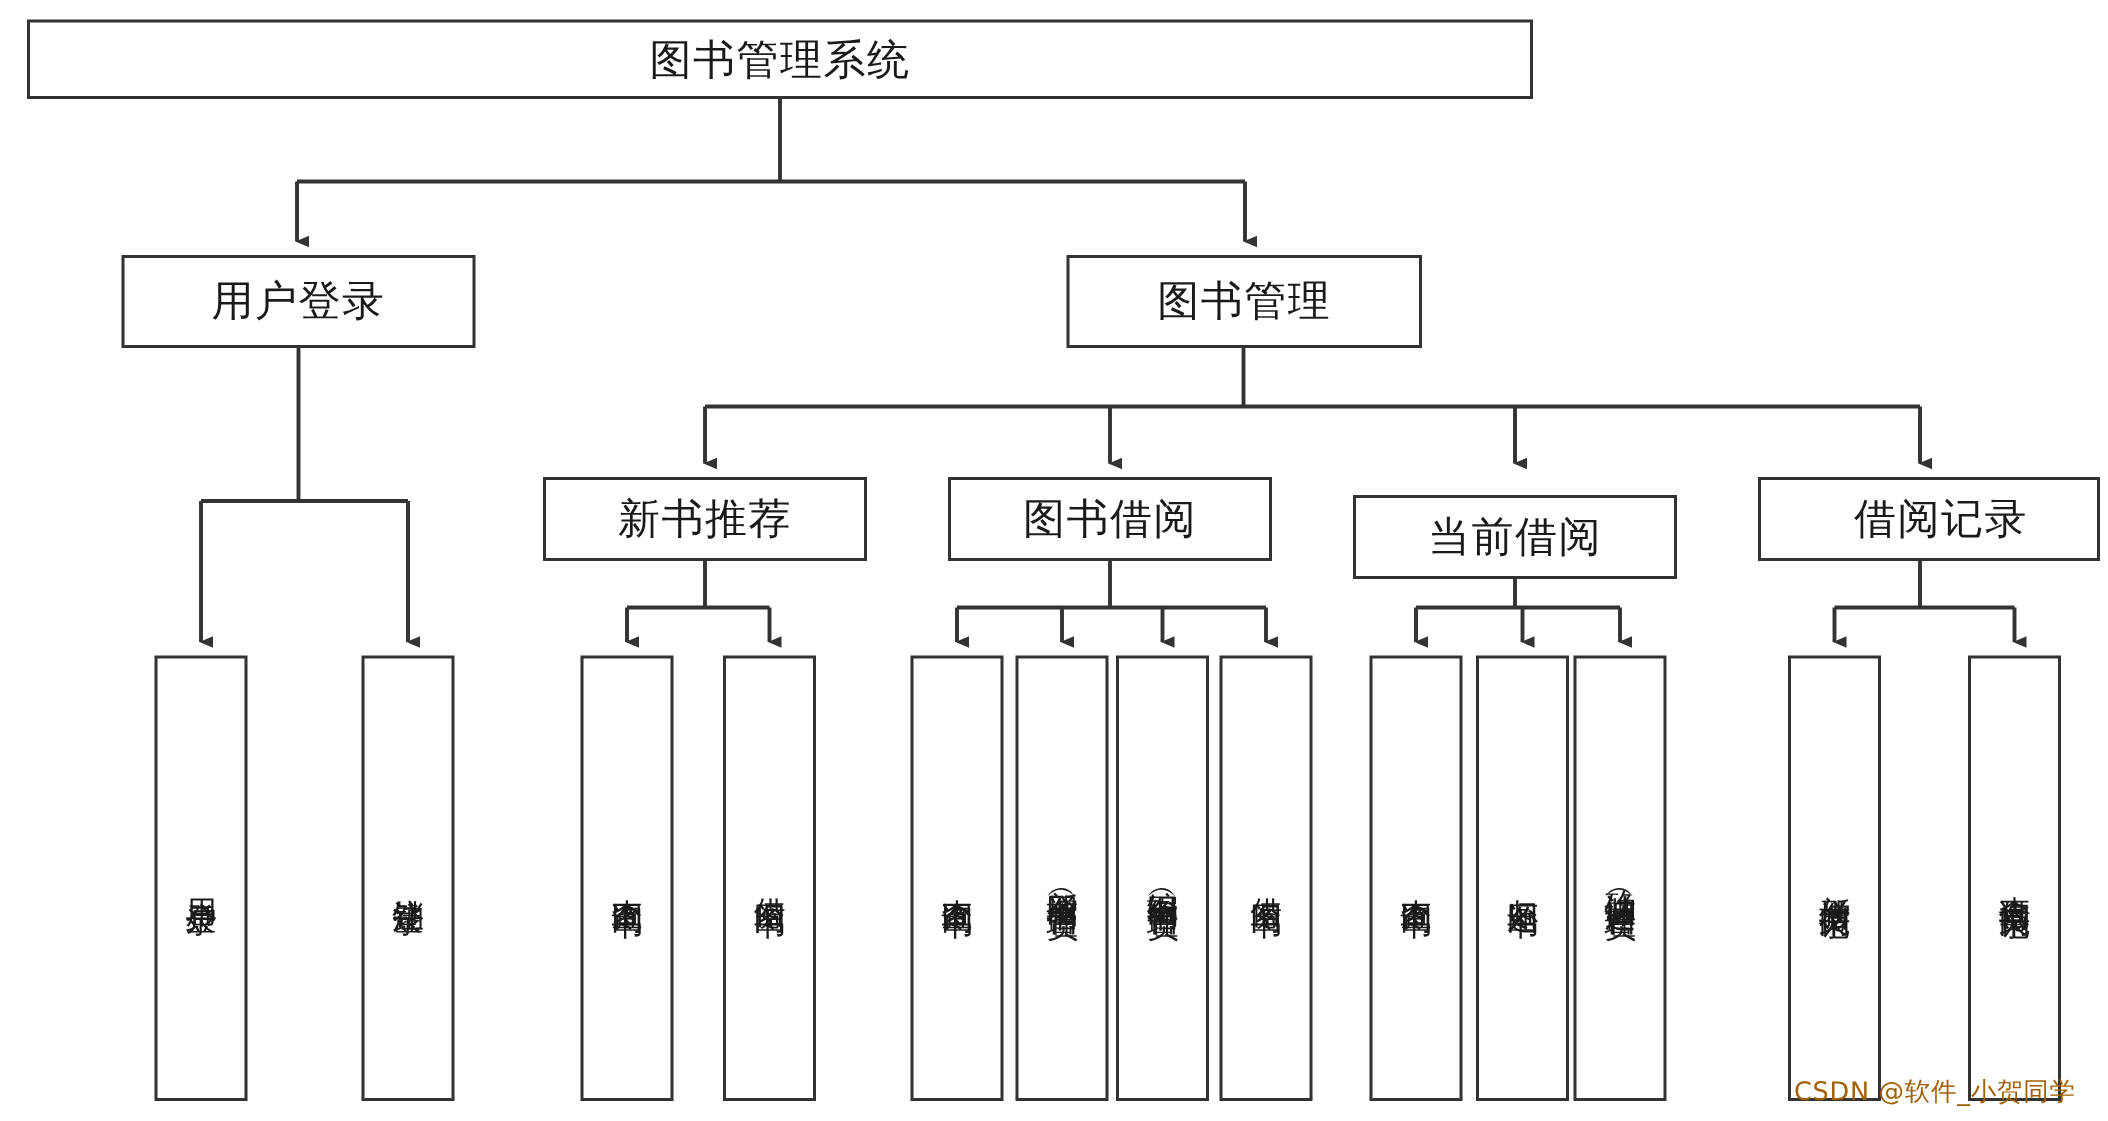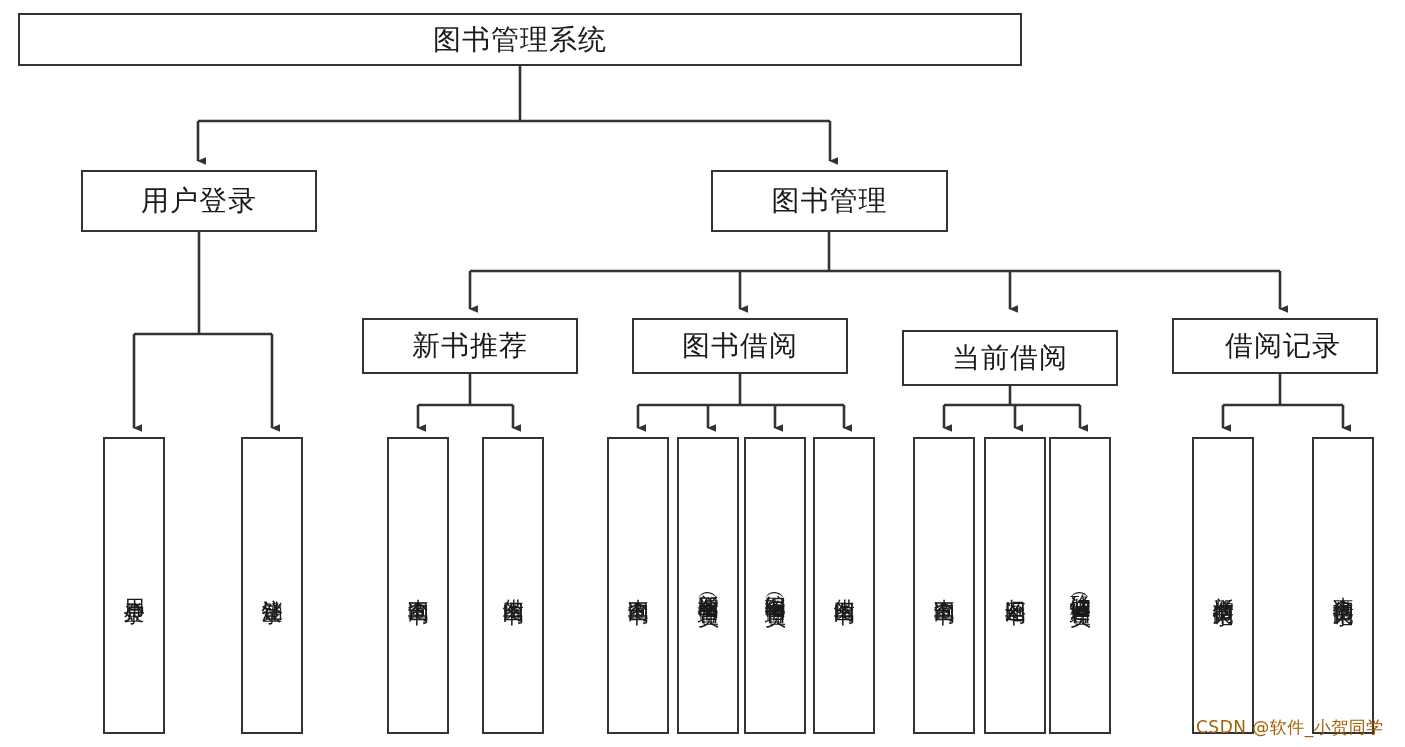--- a/index.html
+++ b/index.html
@@ -134,21 +134,21 @@
 
   <div class="node horiz" style="left:362px; top:318px; width:216px; height:56px;">
     <span>新书推荐</span>
   </div>
   <div class="node horiz" style="left:632px; top:318px; width:216px; height:56px;">
     <span>图书借阅</span>
   </div>
   <div class="node horiz" style="left:902px; top:318px; width:216px; height:56px;margin-top:12px;">
     <span>当前借阅</span>
   </div>
-  <div class="node horiz" style="left:1172px; top:318px; width:206px; height:56px;padding-left:16px;">
+  <div class="node horiz" style="left:1172px; top:318px; width:228px; height:56px;padding-left:16px;">
     <span>借阅记录</span>
   </div>
 
   <div class="node vert" style="left:103px; top:437px; width:62px; height:297px;">
     <span class="vlabel">用户登录</span>
   </div>
   <div class="node vert" style="left:241px; top:437px; width:62px; height:297px;">
     <span class="vlabel">注销登录</span>
   </div>
 

